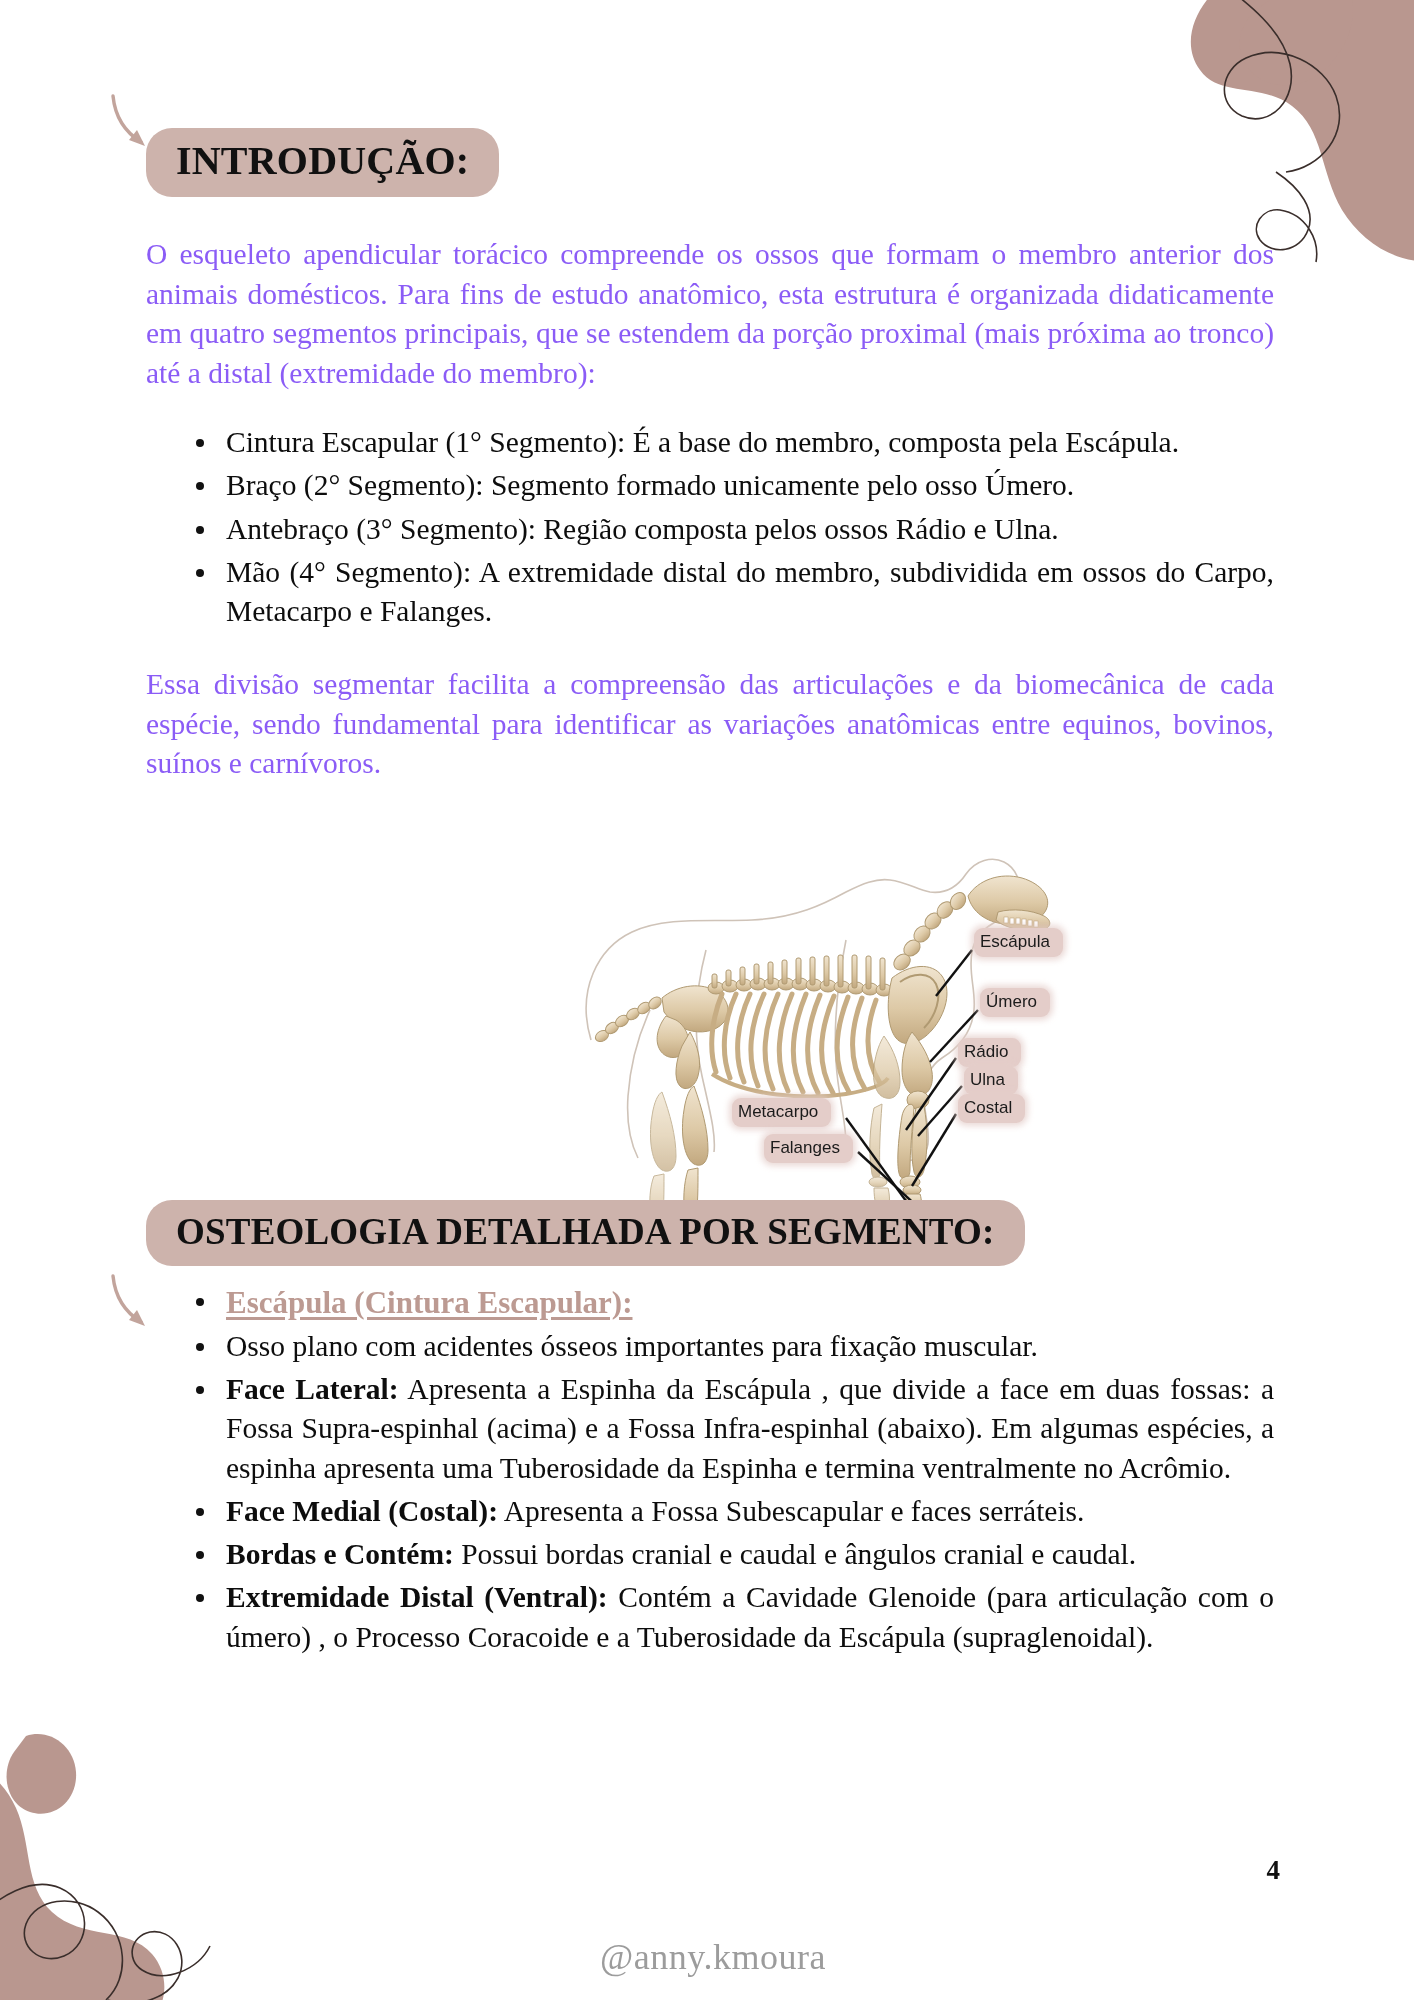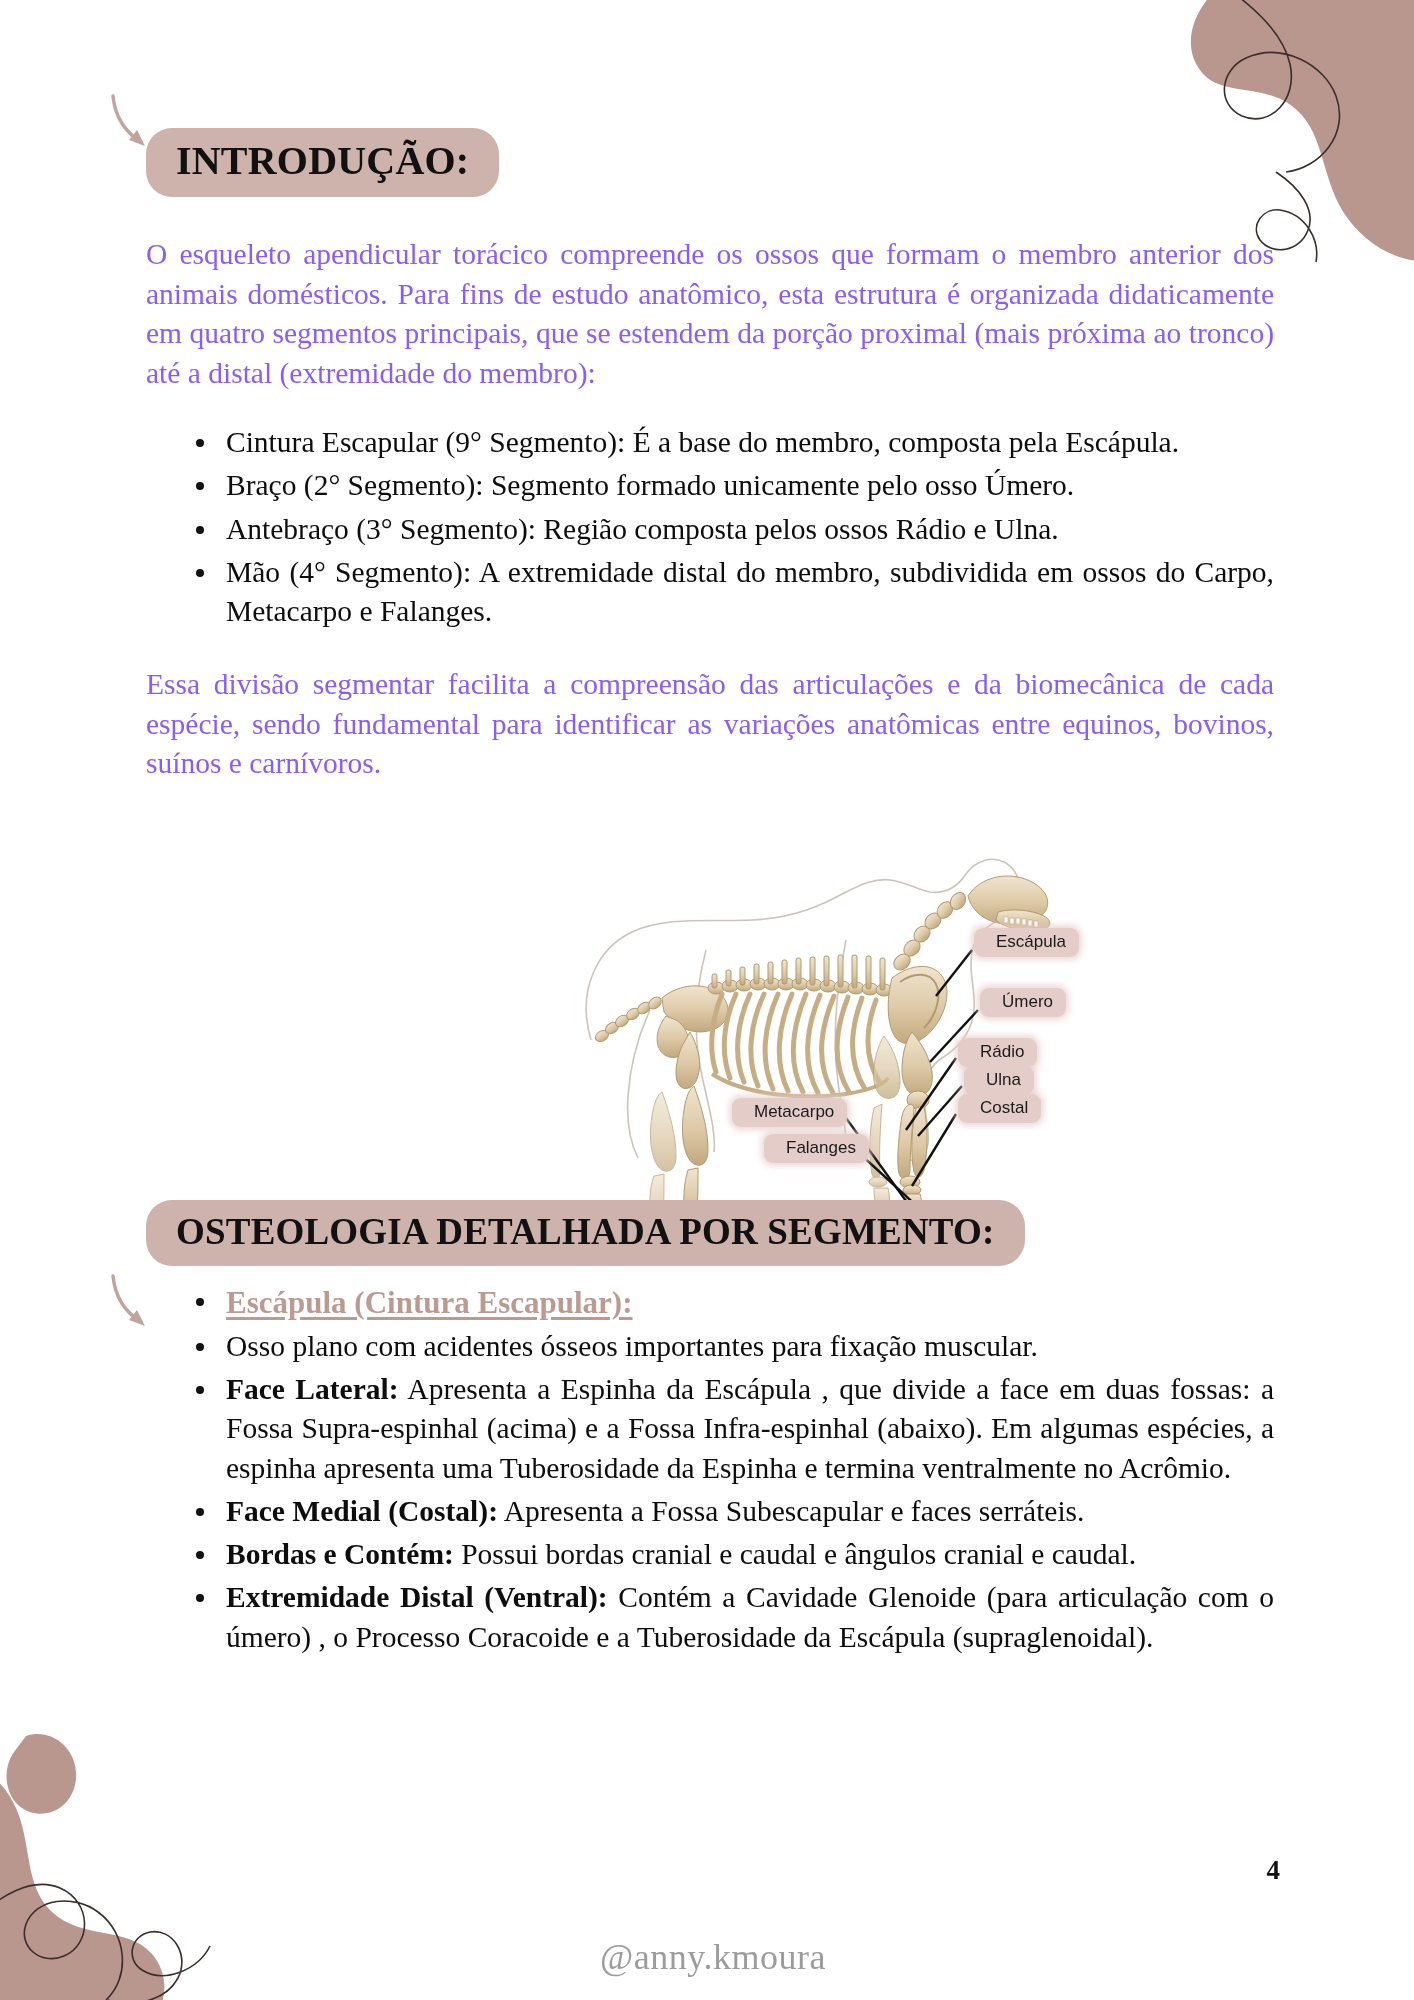--- a/index.html
+++ b/index.html
@@ -127,21 +127,21 @@
   }
   .figure svg { position: absolute; left: 0; top: 0; }
 
   .pill-label {
     position: absolute;
     font-family: "Liberation Sans", "DejaVu Sans", sans-serif;
     font-size: 17px;
     color: #1b1b1b;
     background: #e4cdc9;
     border-radius: 9px;
-    padding: 4px 13px 5px 22px;
+    padding: 4px 13px 5px 6px;
     white-space: nowrap;
     box-shadow: 0 0 6px 3px rgba(228,205,201,0.75);
   }
 
   
   #page-number {
     position: absolute;
     right: 140px;
     top: 1855px;
     font-size: 27px;
@@ -192,21 +192,21 @@
   <div class="content">
 
     
     <div class="section-badge" id="intro-badge">INTRODUÇÃO:</div>
 
     
     <p class="body">O esqueleto apendicular torácico compreende os ossos que formam o membro anterior dos animais domésticos. Para fins de estudo anatômico, esta estrutura é organizada didaticamente em quatro segmentos principais, que se estendem da porção proximal (mais próxima ao tronco) até a distal (extremidade do membro):</p>
 
     
     <ul class="bullets">
-      <li>Cintura Escapular (9° Segmento): É a base do membro, composta pela Escápula.</li>
+      <li>Cintura Escapular (1° Segmento): É a base do membro, composta pela Escápula.</li>
       <li>Braço (2° Segmento): Segmento formado unicamente pelo osso Úmero.</li>
       <li>Antebraço (3° Segmento): Região composta pelos ossos Rádio e Ulna.</li>
       <li>Mão (4° Segmento): A extremidade distal do membro, subdividida em ossos do Carpo, Metacarpo e Falanges.</li>
     </ul>
 
     
     <p class="body" style="margin-top:34px;">Essa divisão segmentar facilita a compreensão das articulações e da biomecânica de cada espécie, sendo fundamental para identificar as variações anatômicas entre equinos, bovinos, suínos e carnívoros.</p>
 
     
     <div class="figure">

